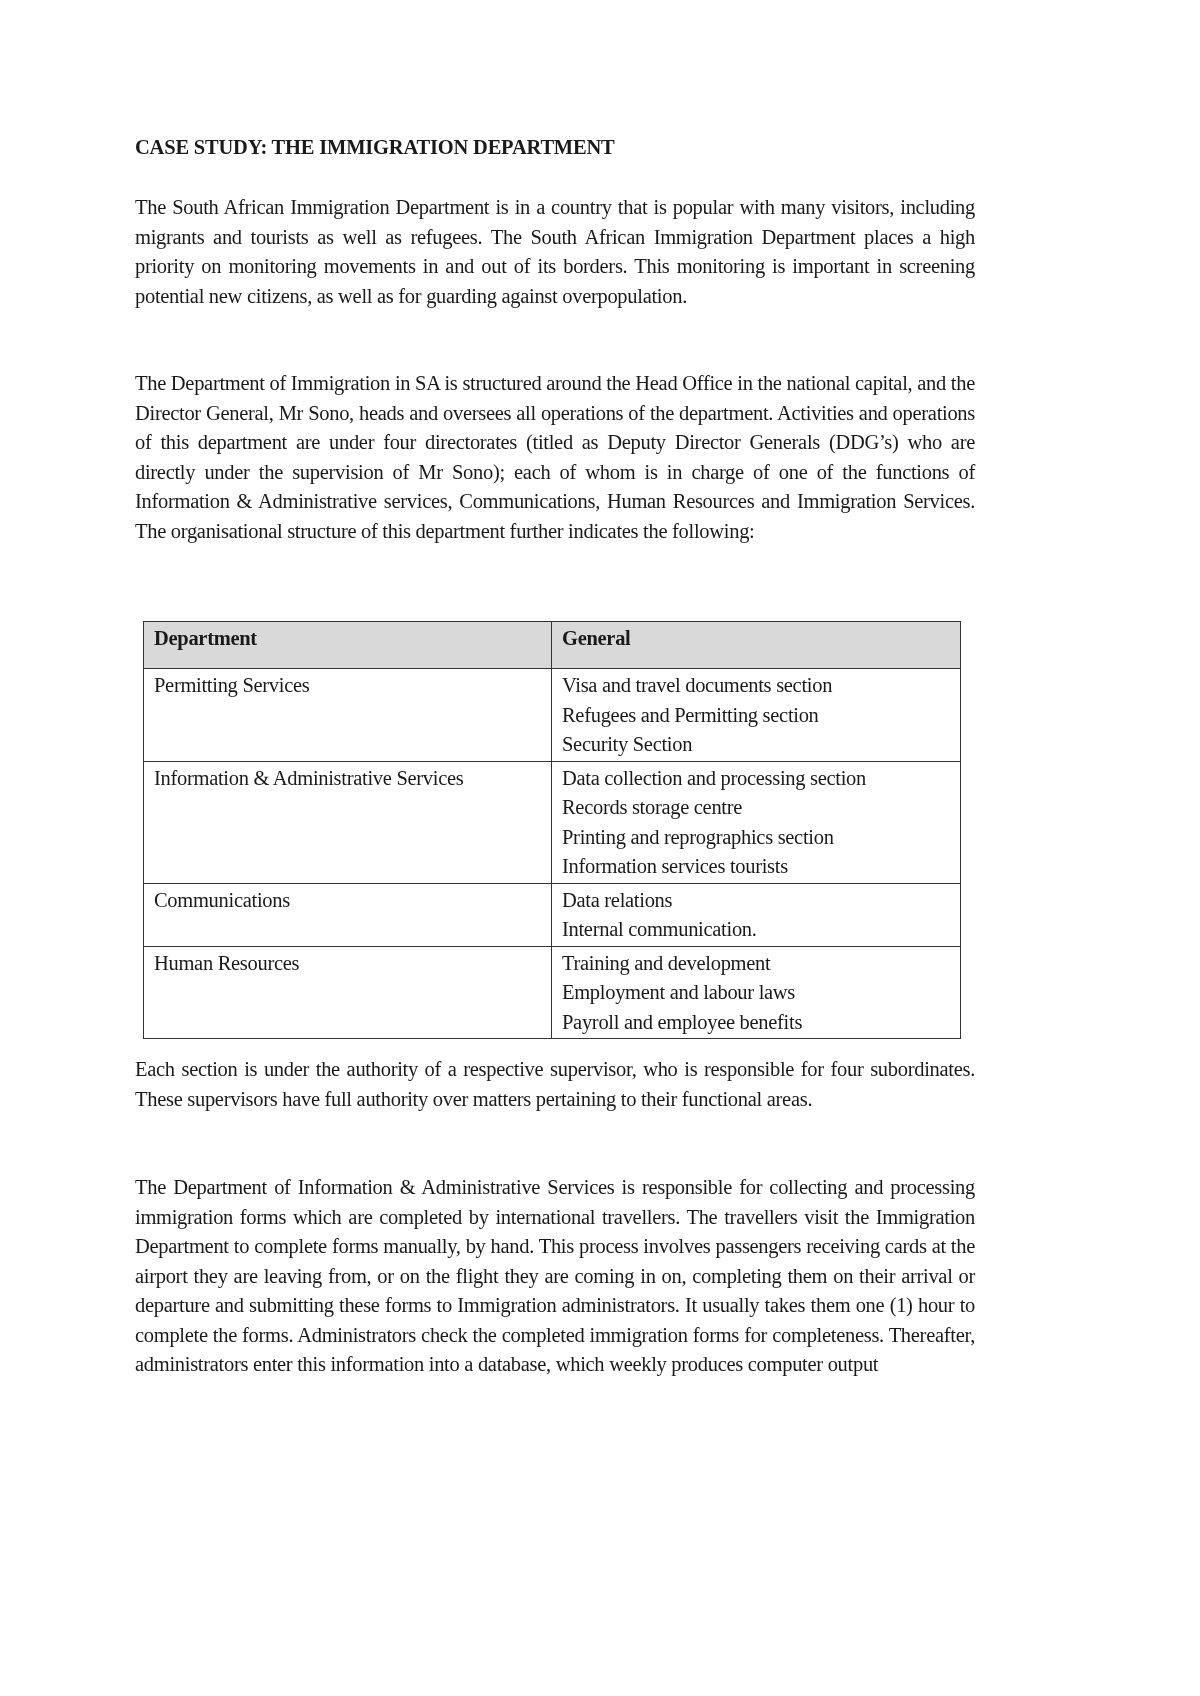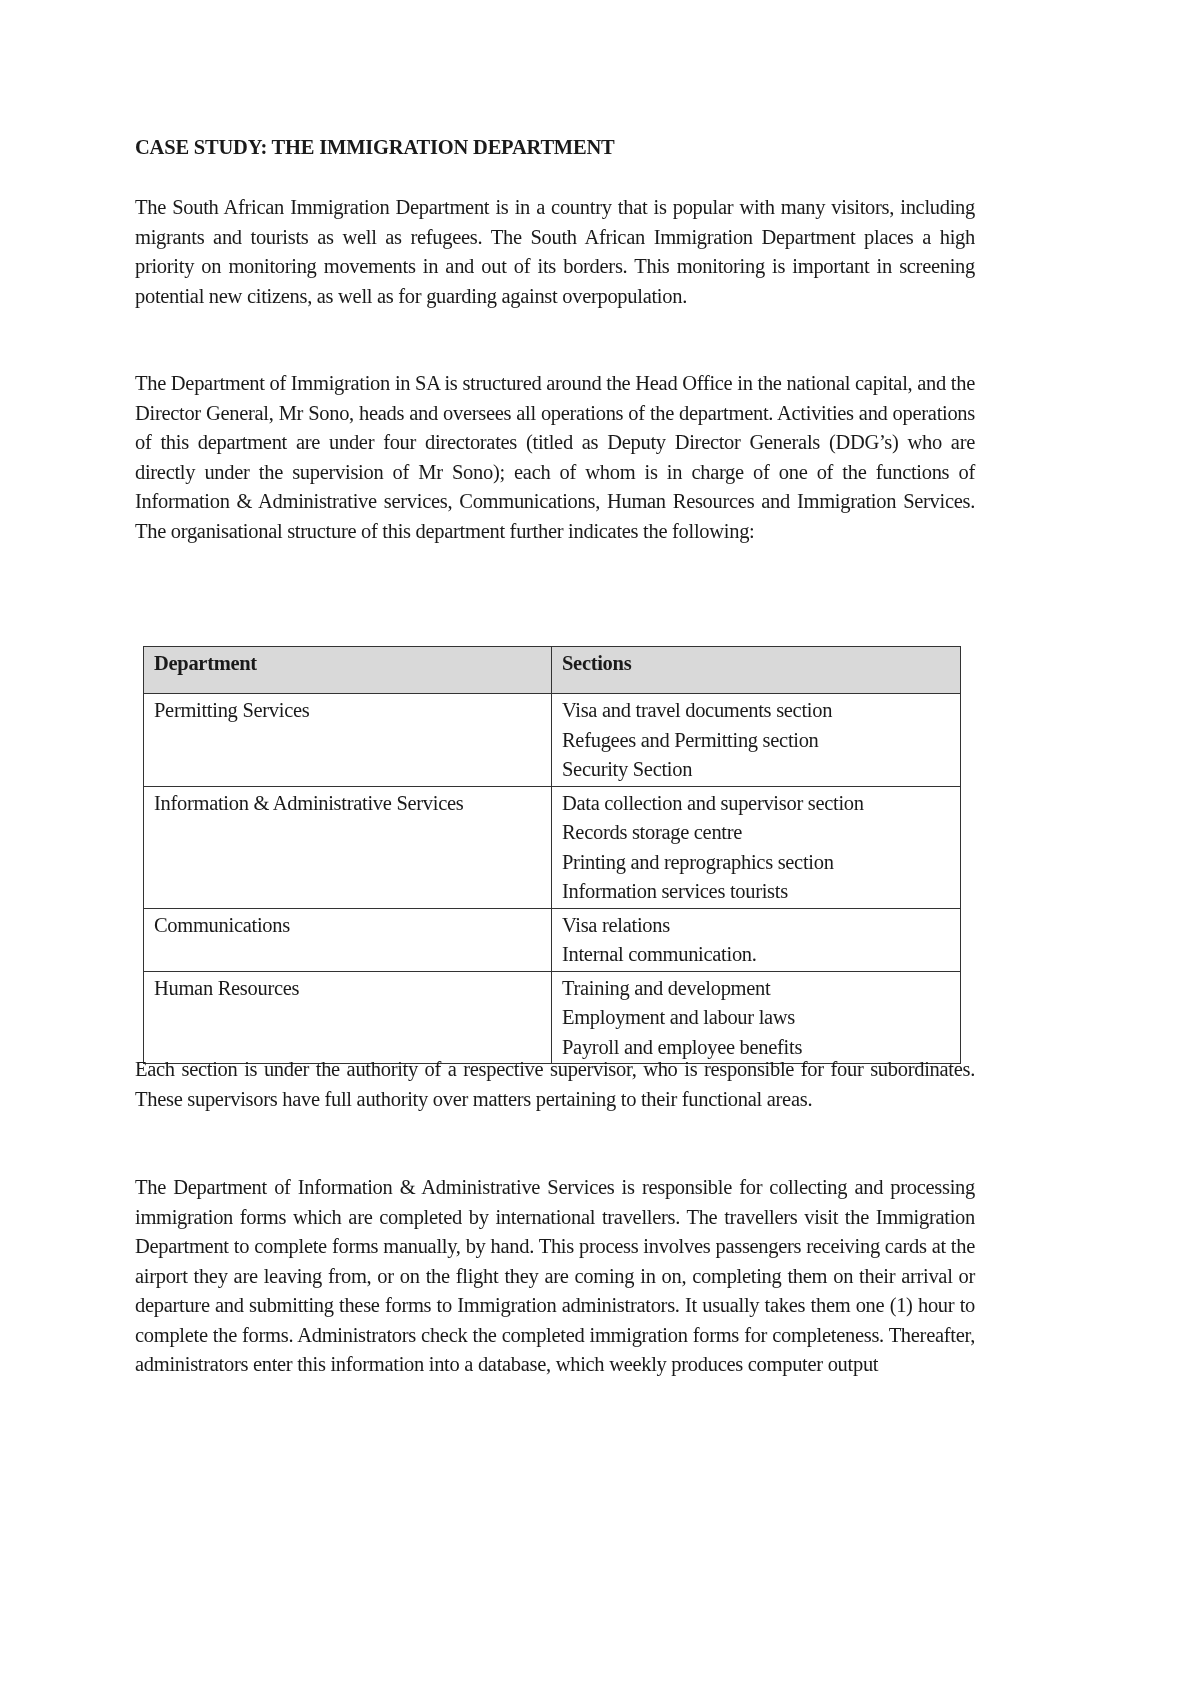--- a/index.html
+++ b/index.html
@@ -14,21 +14,21 @@
   }
   .para {
     position: absolute; left: 135px; width: 840px; margin: 0;
     font-size: 20.5px; line-height: 29.5px; text-align: justify; letter-spacing: -0.3px;
   }
   #p1 { top: 193px; }
   #p2 { top: 369px; }
   #p3 { top: 1055px; }
   #p4 { top: 1173px; }
   table.dept-table {
-    position: absolute; top: 646px; left: 143px; width: 818px;
+    position: absolute; top: 621px; left: 143px; width: 818px;
     border-collapse: collapse; font-size: 20.5px; letter-spacing: -0.3px;
   }
   table.dept-table th, table.dept-table td {
     border: 1.5px solid #333; vertical-align: top; text-align: left;
     padding: 2px 10px 1px 10px; line-height: 29.5px;
   }
   table.dept-table th { background: #d9d9d9; height: 43px; font-weight: bold; }
   table.dept-table th.col1, table.dept-table td.col1 { width: 387px; }
   .section-line { display: block; }
 </style>
@@ -38,45 +38,45 @@
 <div class="page">
   <h1 class="title">CASE STUDY: THE IMMIGRATION DEPARTMENT</h1>
 
   <p class="para" id="p1">The South African Immigration Department is in a country that is popular with many visitors, including migrants and tourists as well as refugees. The South African Immigration Department places a high priority on monitoring movements in and out of its borders. This monitoring is important in screening potential new citizens, as well as for guarding against overpopulation.</p>
   <p class="para" id="p2">The Department of Immigration in SA is structured around the Head Office in the national capital, and the Director General, Mr Sono, heads and oversees all operations of the department. Activities and operations of this department are under four directorates (titled as Deputy Director Generals (DDG’s) who are directly under the supervision of Mr Sono); each of whom is in charge of one of the functions of Information &amp; Administrative services, Communications, Human Resources and Immigration Services. The organisational structure of this department further indicates the following:</p>
 
   <table class="dept-table">
     <thead>
       <tr>
         <th class="col1">Department</th>
-        <th>Sections</th>
+        <th>General</th>
       </tr>
     </thead>
     <tbody>
       <tr>
         <td class="col1">Permitting Services</td>
         <td>
           <span class="section-line">Visa and travel documents section</span>
           <span class="section-line">Refugees and Permitting section</span>
           <span class="section-line">Security Section</span>
         </td>
       </tr>
       <tr>
         <td class="col1">Information &amp; Administrative Services</td>
         <td>
-          <span class="section-line">Data collection and supervisor section</span>
+          <span class="section-line">Data collection and processing section</span>
           <span class="section-line">Records storage centre</span>
           <span class="section-line">Printing and reprographics section</span>
           <span class="section-line">Information services tourists</span>
         </td>
       </tr>
       <tr>
         <td class="col1">Communications</td>
         <td>
-          <span class="section-line">Visa relations</span>
+          <span class="section-line">Data relations</span>
           <span class="section-line">Internal communication.</span>
         </td>
       </tr>
       <tr>
         <td class="col1">Human Resources</td>
         <td>
           <span class="section-line">Training and development</span>
           <span class="section-line">Employment and labour laws</span>
           <span class="section-line">Payroll and employee benefits</span>
         </td>

